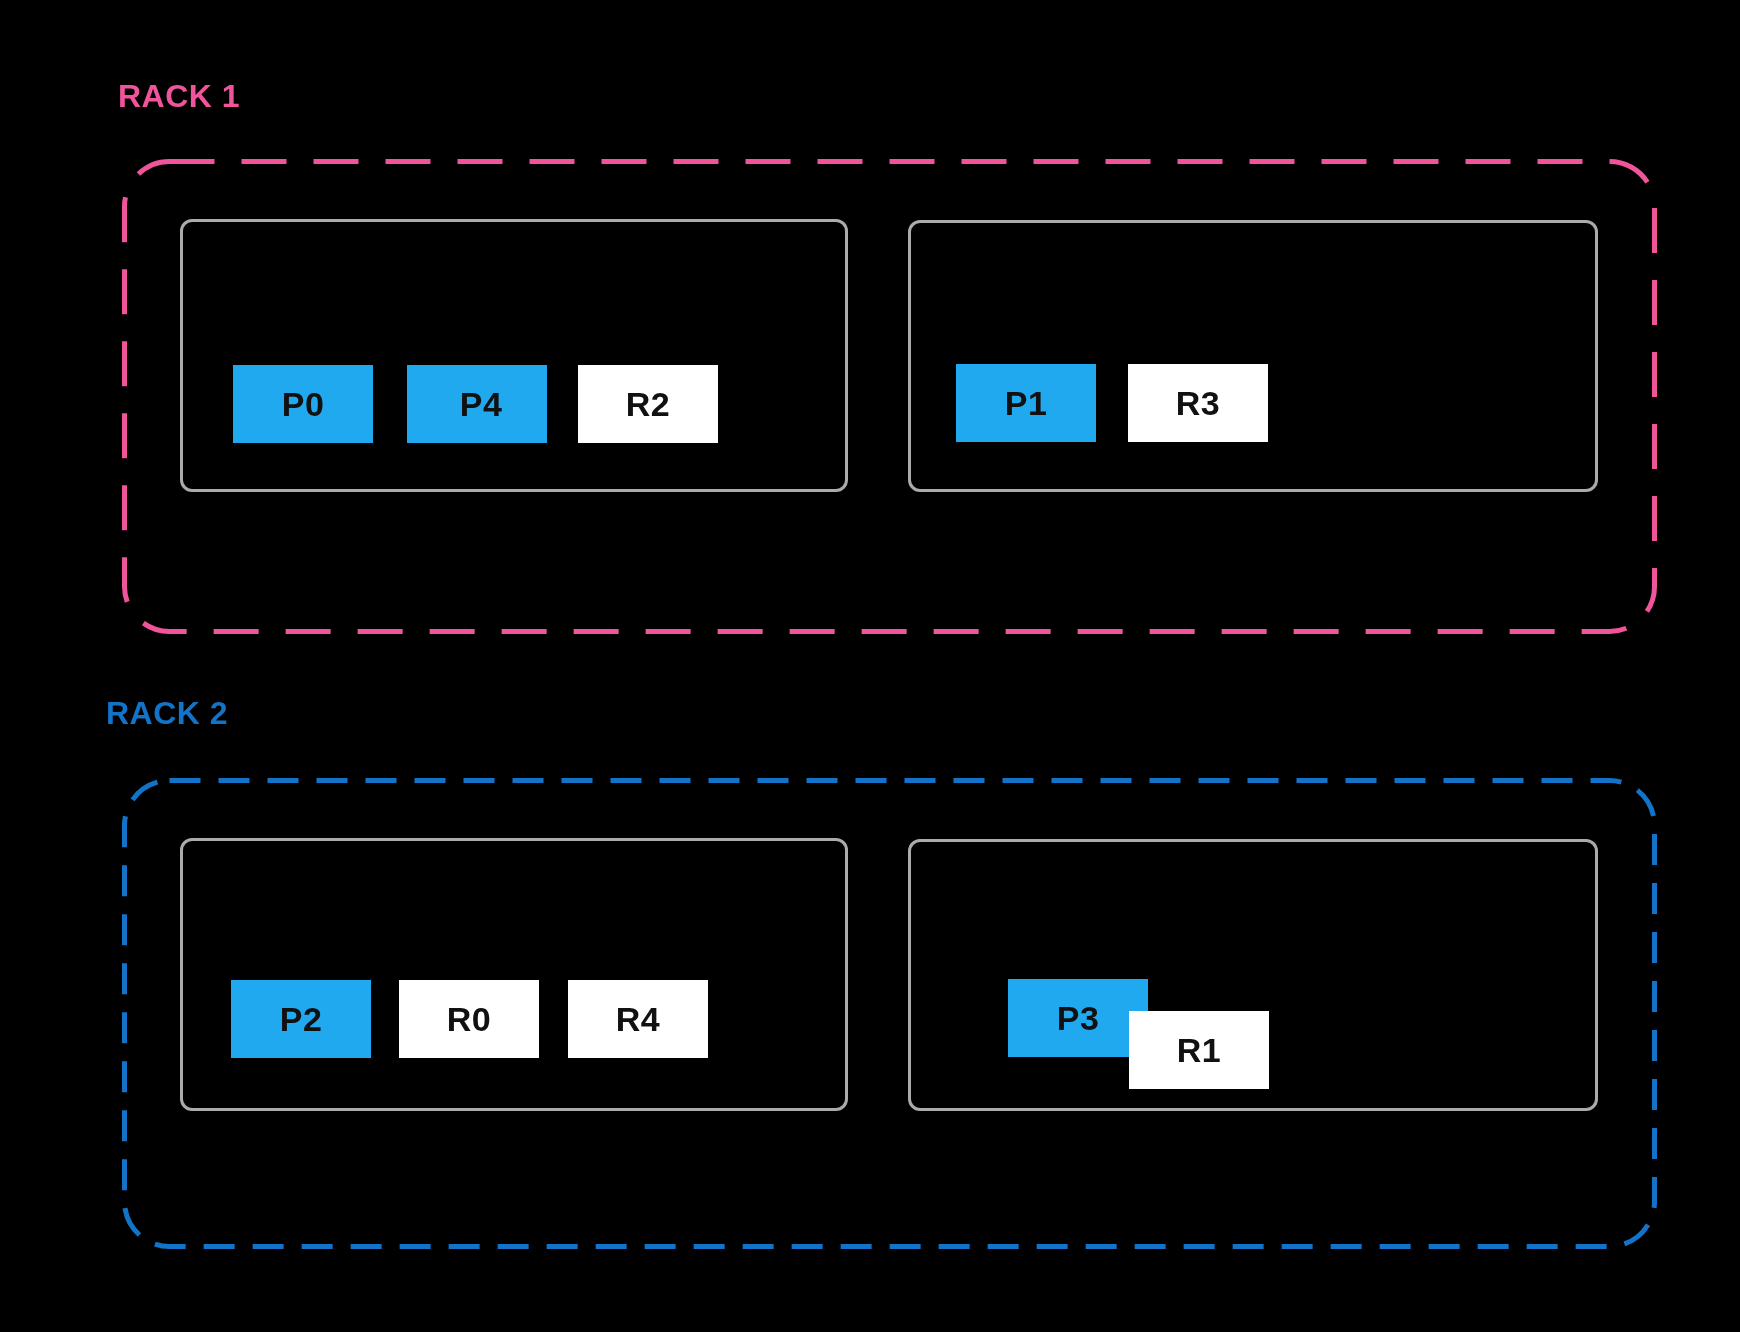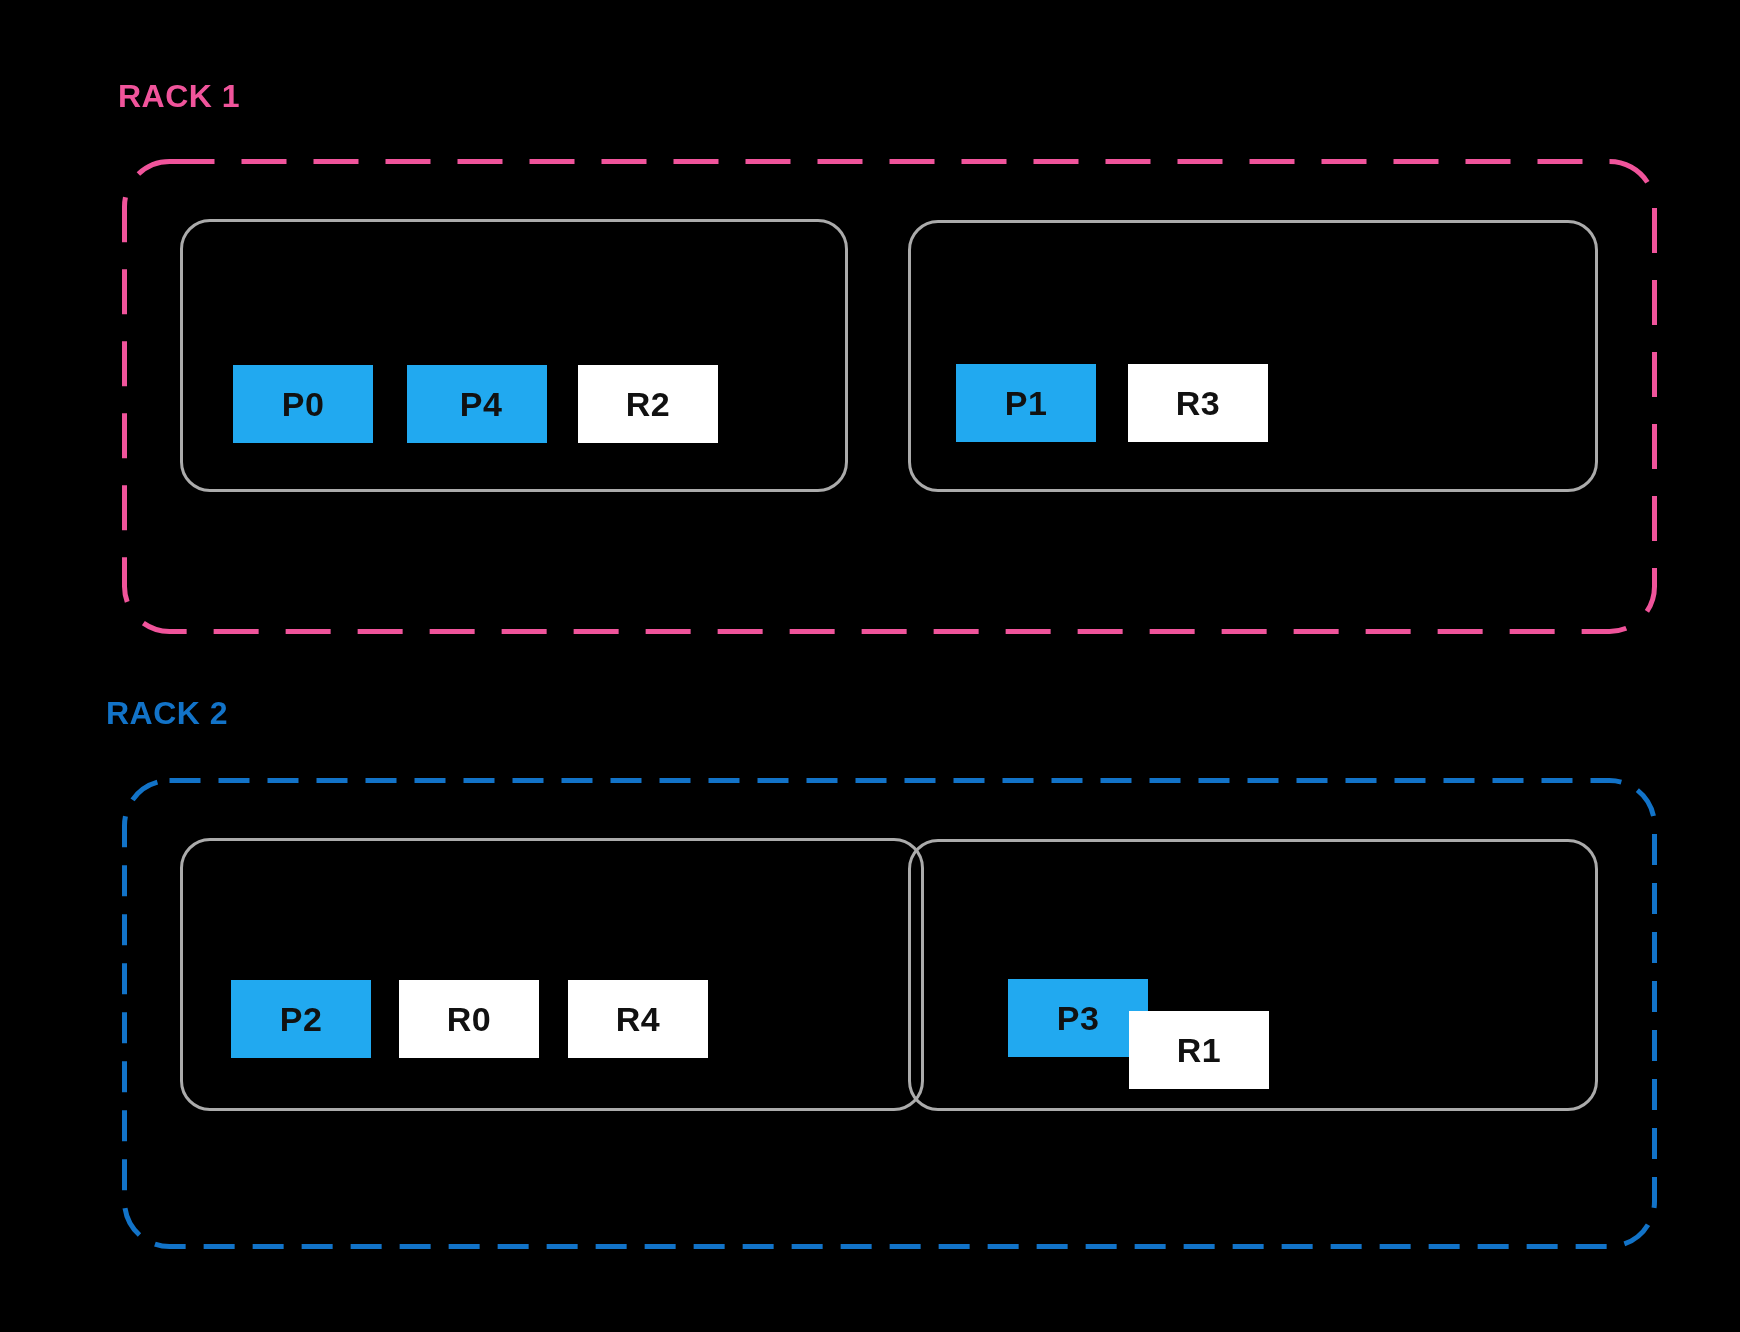--- a/index.html
+++ b/index.html
@@ -16,21 +16,21 @@
     letter-spacing: 0.5px;
     line-height: 1;
   }
   .rack-label--pink { color: #F0549B; text-align: right; }
   .rack-label--blue { color: #1273C8; }
   .rack { position: absolute; }
   .rack-border-svg { position: absolute; left: 0; top: 0; overflow: visible; display: block; }
   .host {
     position: absolute;
     border: 3px solid #ABABAB;
-    border-radius: 30px;
+    border-radius: 12px;
     background: transparent;
   }
   .slot {
     position: absolute;
     width: 140px; height: 78px;
     display: flex; align-items: center; justify-content: center;
     font-size: 34px; font-weight: bold;
     color: #111111;
     letter-spacing: 0.5px;
   }
@@ -44,21 +44,21 @@
   #rack1-host2 { left: 786px; top: 61px; width: 690px; height: 272px; }
   #slot-p0 { left: 50px;  top: 143px; }
   #slot-p4 { left: 224px; top: 143px; padding-left: 8px; }
   #slot-r2 { left: 395px; top: 143px; }
   #slot-p1 { left: 45px;  top: 141px; }
   #slot-r3 { left: 217px; top: 141px; }
 
   
   #rack2-label { left: 106px; top: 697px; }
   #rack2 { left: 122px; top: 778px; width: 1535px; height: 471px; }
-  #rack2-host1 { left: 58px;  top: 60px; width: 744px; height: 273px; }
+  #rack2-host1 { left: 58px;  top: 60px; width: 668px; height: 273px; }
   #rack2-host2 { left: 786px; top: 61px; width: 690px; height: 272px; }
   #slot-p2 { left: 48px;  top: 139px; }
   #slot-r0 { left: 216px; top: 139px; }
   #slot-r4 { left: 385px; top: 139px; }
   #slot-p3 { left: 49px;  top: 137px; margin-left: 48px; }
   #slot-r1 { left: 218px; top: 137px; margin-top: 32px; }
 </style>
 </head>
 <body>
 

